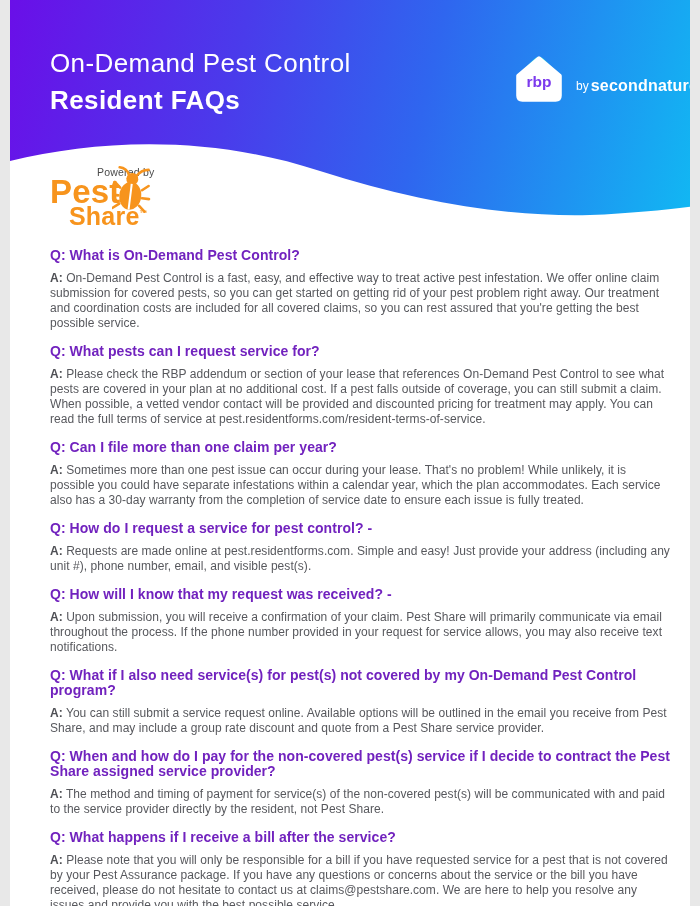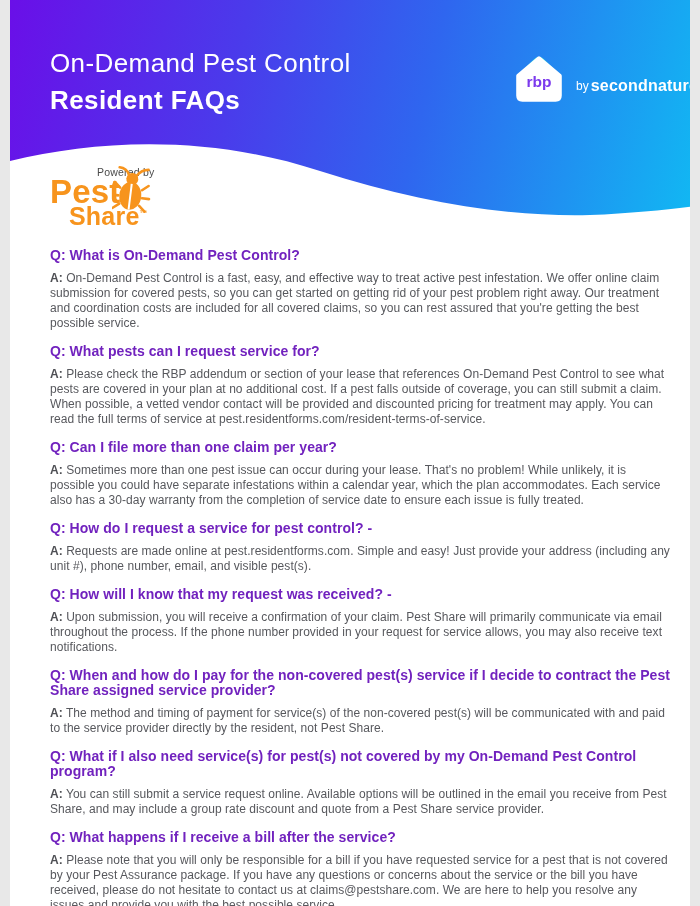--- a/index.html
+++ b/index.html
@@ -116,27 +116,27 @@
         <div class="faq-question"><span class="q-prefix">Q:</span> <span>How do I request a service for pest control? -</span></div>
         <div class="faq-answer"><span class="a-prefix">A:</span> <span>Requests are made online at pest.residentforms.com. Simple and easy! Just provide your address (including any unit #), phone number, email, and visible pest(s).</span></div>
       </div>
 
       <div class="faq-item">
         <div class="faq-question"><span class="q-prefix">Q:</span> <span>How will I know that my request was received? -</span></div>
         <div class="faq-answer"><span class="a-prefix">A:</span> <span>Upon submission, you will receive a confirmation of your claim. Pest Share will primarily communicate via email throughout the process. If the phone number provided in your request for service allows, you may also receive text notifications.</span></div>
       </div>
 
       <div class="faq-item">
-        <div class="faq-question"><span class="q-prefix">Q:</span> <span>When and how do I pay for the non-covered pest(s) service if I decide to contract the Pest Share assigned service provider?</span></div>
-        <div class="faq-answer"><span class="a-prefix">A:</span> <span>The method and timing of payment for service(s) of the non-covered pest(s) will be communicated with and paid to the service provider directly by the resident, not Pest Share.</span></div>
+        <div class="faq-question"><span class="q-prefix">Q:</span> <span>What if I also need service(s) for pest(s) not covered by my On-Demand Pest Control program?</span></div>
+        <div class="faq-answer"><span class="a-prefix">A:</span> <span>You can still submit a service request online. Available options will be outlined in the email you receive from Pest Share, and may include a group rate discount and quote from a Pest Share service provider.</span></div>
       </div>
 
       <div class="faq-item">
-        <div class="faq-question"><span class="q-prefix">Q:</span> <span>What if I also need service(s) for pest(s) not covered by my On-Demand Pest Control program?</span></div>
-        <div class="faq-answer"><span class="a-prefix">A:</span> <span>You can still submit a service request online. Available options will be outlined in the email you receive from Pest Share, and may include a group rate discount and quote from a Pest Share service provider.</span></div>
+        <div class="faq-question"><span class="q-prefix">Q:</span> <span>When and how do I pay for the non-covered pest(s) service if I decide to contract the Pest Share assigned service provider?</span></div>
+        <div class="faq-answer"><span class="a-prefix">A:</span> <span>The method and timing of payment for service(s) of the non-covered pest(s) will be communicated with and paid to the service provider directly by the resident, not Pest Share.</span></div>
       </div>
 
       <div class="faq-item">
         <div class="faq-question"><span class="q-prefix">Q:</span> <span>What happens if I receive a bill after the service?</span></div>
         <div class="faq-answer"><span class="a-prefix">A:</span> <span>Please note that you will only be responsible for a bill if you have requested service for a pest that is not covered by your Pest Assurance package. If you have any questions or concerns about the service or the bill you have received, please do not hesitate to contact us at claims@pestshare.com. We are here to help you resolve any issues and provide you with the best possible service.</span></div>
       </div>
     </div>
 
 </div>
 

